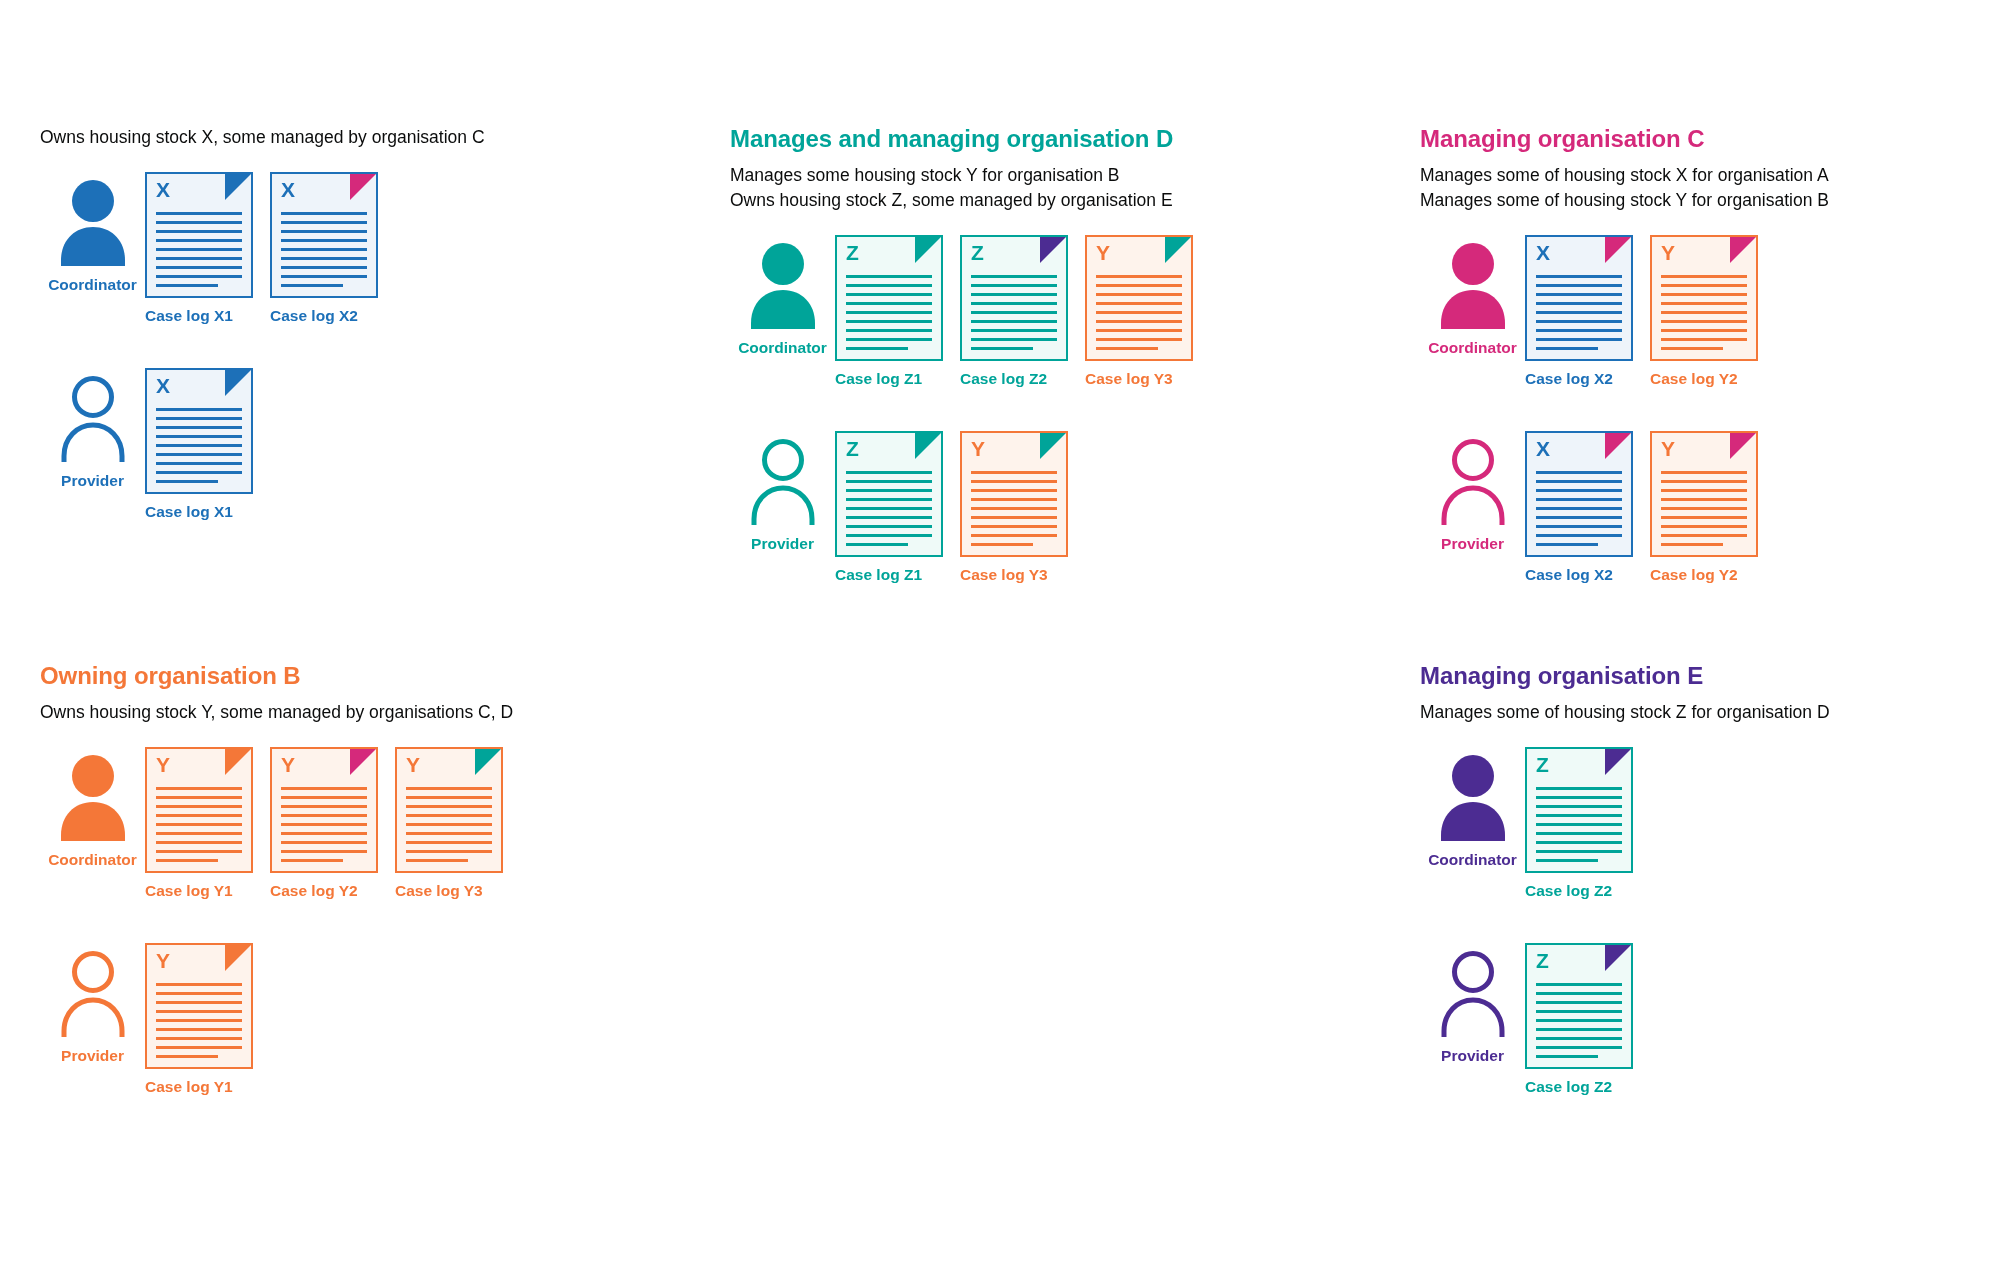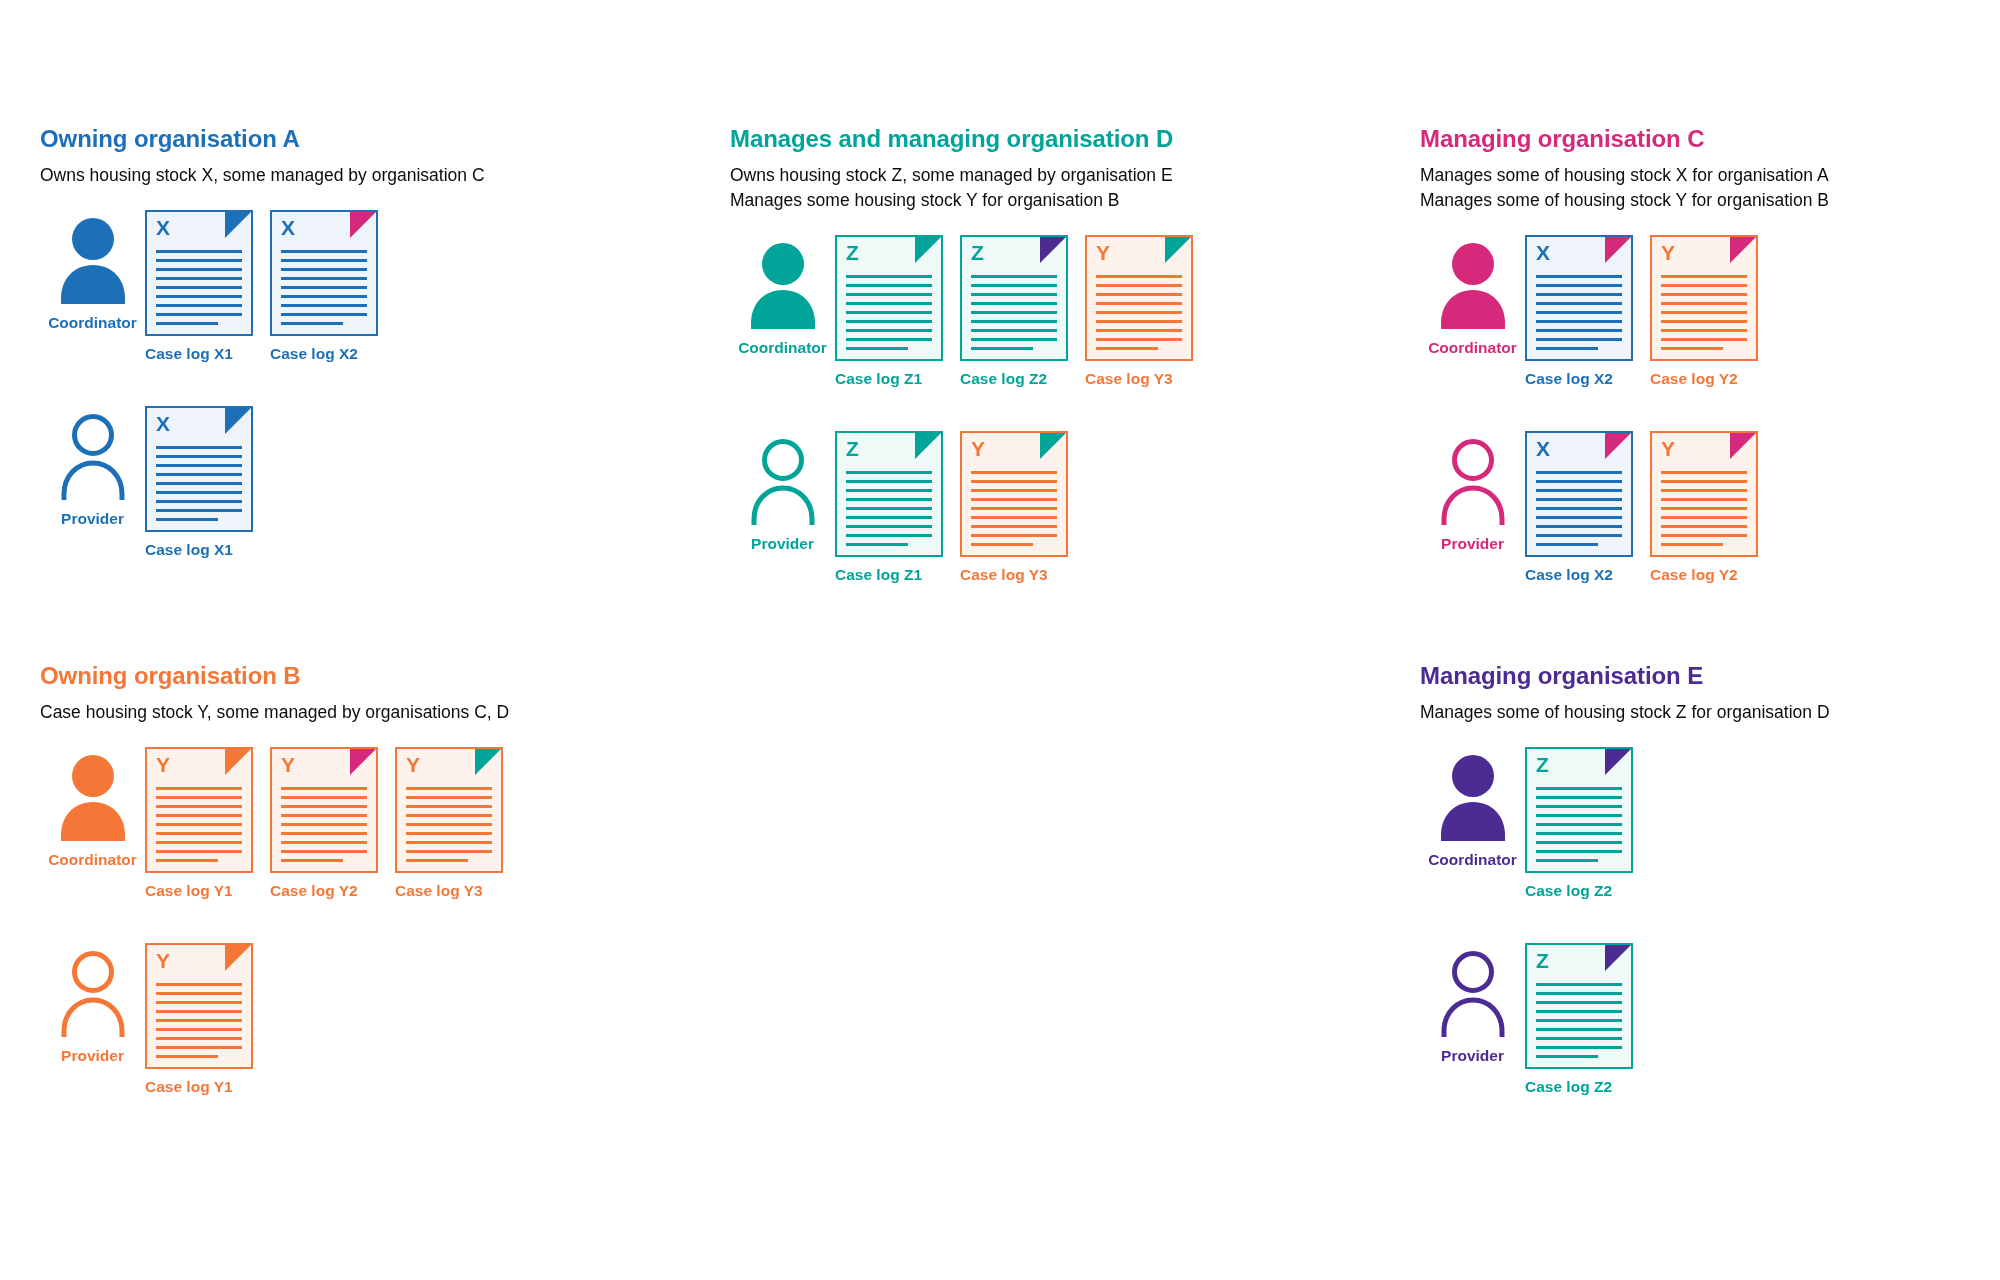--- a/index.html
+++ b/index.html
@@ -147,21 +147,20 @@
   .col-group { margin-bottom: 0; }
 </style>
 </head>
 <body>
 
 <div class="page">
   <div class="grid">
     <div class="row">
       <div class="col" id="slot-0">
           <div class="col-group">
-            <div class="org-title" style="color: rgb(29, 112, 184);">Owning organisation A</div>
             <div class="org-desc">
               <div>Owns housing stock X, some managed by organisation C</div>
             </div>
             <div class="person-row">
               <div class="person">
                 <div class="person-figure"><svg width="78" height="88" viewBox="0 0 78 88" xmlns="http://www.w3.org/2000/svg">
                     <circle cx="39" cy="23" r="21" fill="#1d70b8"></circle>
                     <path d="M39 49 C20 49 7 63 7 82 L7 88 L71 88 L71 82 C71 63 58 49 39 49 Z" fill="#1d70b8"></path>
                   </svg></div>
                 <div class="person-label" style="color: rgb(29, 112, 184);">Coordinator</div>
@@ -233,22 +232,22 @@
                   <div class="log-label" style="color: rgb(29, 112, 184);">Case log X1</div>
                 </div>
               </div>
             </div>
           </div>
         </div>
       <div class="col" id="slot-1">
           <div class="col-group">
             <div class="org-title" style="color: rgb(0, 164, 153);">Manages and managing organisation D</div>
             <div class="org-desc">
+              <div>Manages some housing stock Y for organisation B</div>
               <div>Owns housing stock Z, some managed by organisation E</div>
-              <div>Manages some housing stock Y for organisation B</div>
             </div>
             <div class="person-row">
               <div class="person">
                 <div class="person-figure"><svg width="78" height="88" viewBox="0 0 78 88" xmlns="http://www.w3.org/2000/svg">
                     <circle cx="39" cy="23" r="21" fill="#00a499"></circle>
                     <path d="M39 49 C20 49 7 63 7 82 L7 88 L71 88 L71 82 C71 63 58 49 39 49 Z" fill="#00a499"></path>
                   </svg></div>
                 <div class="person-label" style="color: rgb(0, 164, 153);">Coordinator</div>
               </div>
               <div class="logs">
@@ -459,21 +458,21 @@
               </div>
             </div>
           </div>
         </div>
     </div>
     <div class="row row2">
       <div class="col" id="slot-3">
           <div class="col-group">
             <div class="org-title" style="color: rgb(244, 119, 56);">Owning organisation B</div>
             <div class="org-desc">
-              <div>Case housing stock Y, some managed by organisations C, D</div>
+              <div>Owns housing stock Y, some managed by organisations C, D</div>
             </div>
             <div class="person-row">
               <div class="person">
                 <div class="person-figure"><svg width="78" height="88" viewBox="0 0 78 88" xmlns="http://www.w3.org/2000/svg">
                     <circle cx="39" cy="23" r="21" fill="#f47738"></circle>
                     <path d="M39 49 C20 49 7 63 7 82 L7 88 L71 88 L71 82 C71 63 58 49 39 49 Z" fill="#f47738"></path>
                   </svg></div>
                 <div class="person-label" style="color: rgb(244, 119, 56);">Coordinator</div>
               </div>
               <div class="logs">

